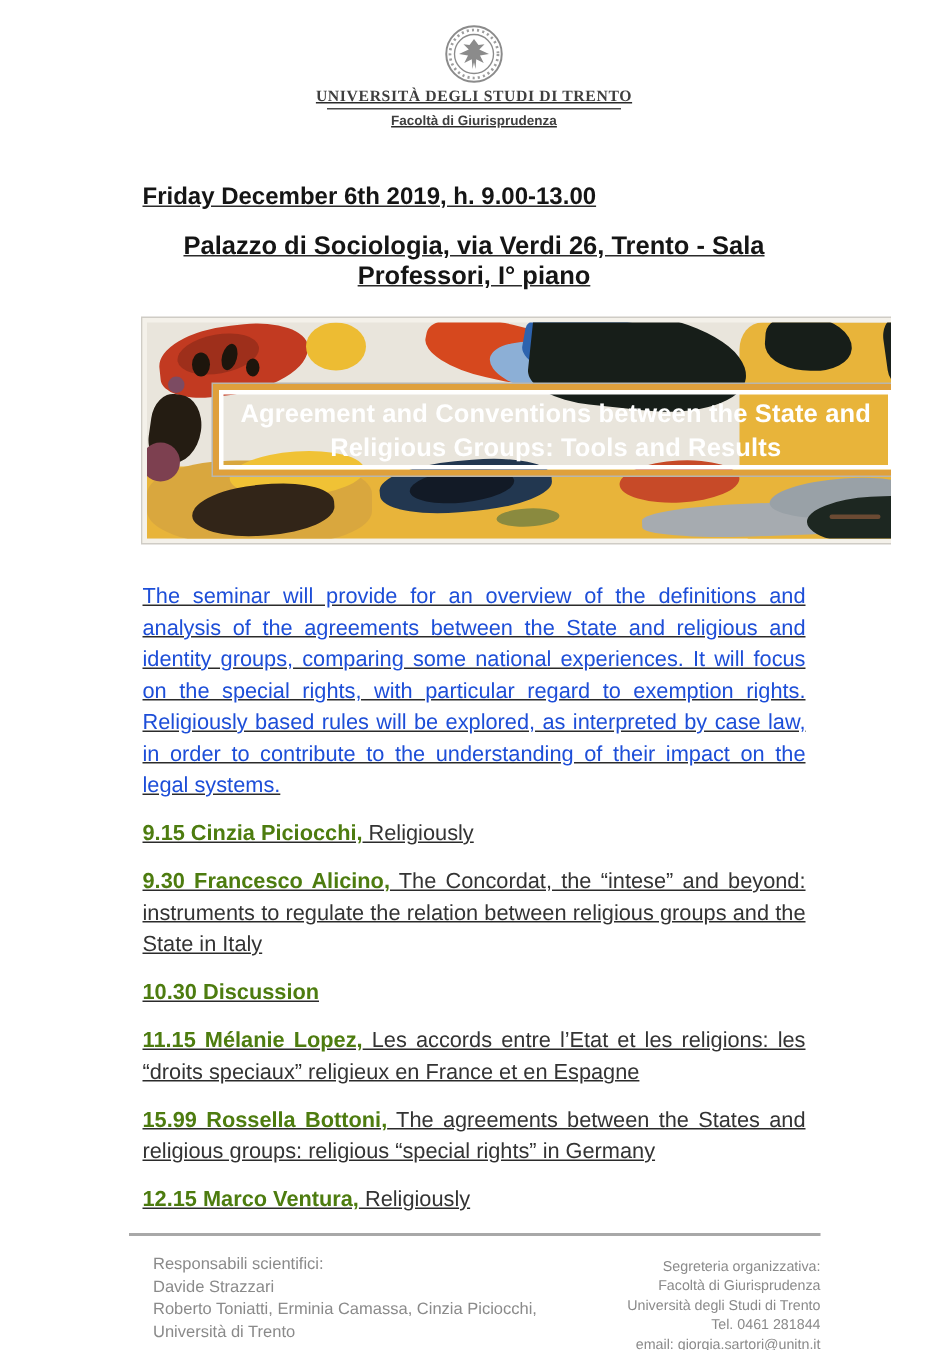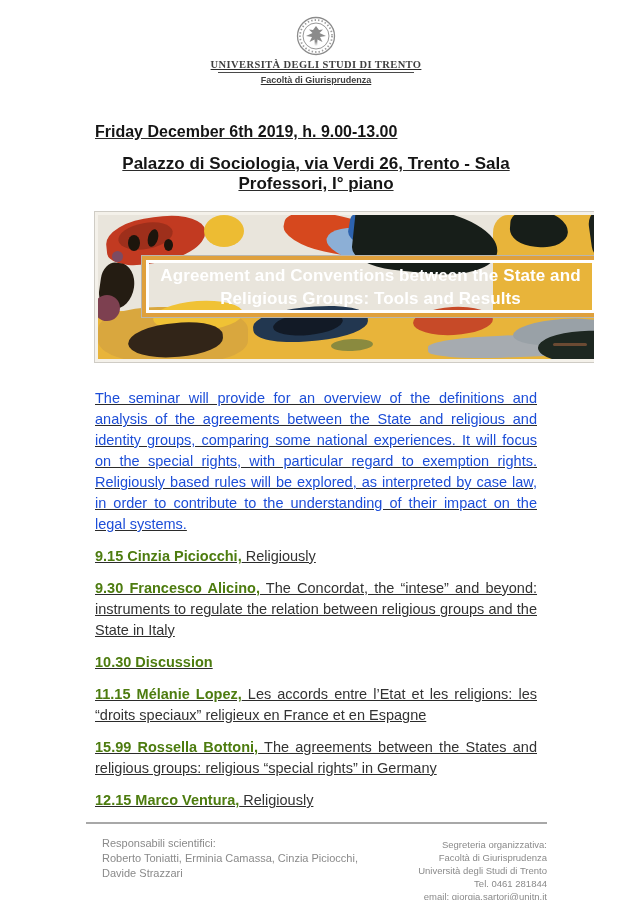--- a/index.html
+++ b/index.html
@@ -129,22 +129,23 @@
       <p class="sched-item"><span class="head">11.15 Mélanie Lopez,</span><span class="topic"> Les accords entre l’Etat et les religions: les “droits speciaux” religieux en France et en Espagne</span></p>
       <p class="sched-item"><span class="head">15.99 Rossella Bottoni,</span><span class="topic"> The agreements between the States and religious groups: religious “special rights” in Germany</span></p>
       <p class="sched-item"><span class="head">12.15 Marco Ventura,</span><span class="topic"> Religiously</span></p>
     </section>
 
   </div>
 
   <footer class="flyer-footer">
     <div class="foot-left">
       <div>Responsabili scientifici:</div>
+      <div>Davide Strazzari</div>
       <div>Roberto Toniatti, Erminia Camassa, Cinzia Piciocchi,</div>
-      <div>Davide Strazzari</div>
+      <div>Università di Trento</div>
     </div>
     <div class="foot-right">
       <div>Segreteria organizzativa:</div>
       <div>Facoltà di Giurisprudenza</div>
       <div>Università degli Studi di Trento</div>
       <div>Tel. 0461 281844</div>
       <div>email: giorgia.sartori@unitn.it</div>
     </div>
   </footer>
 </div>

